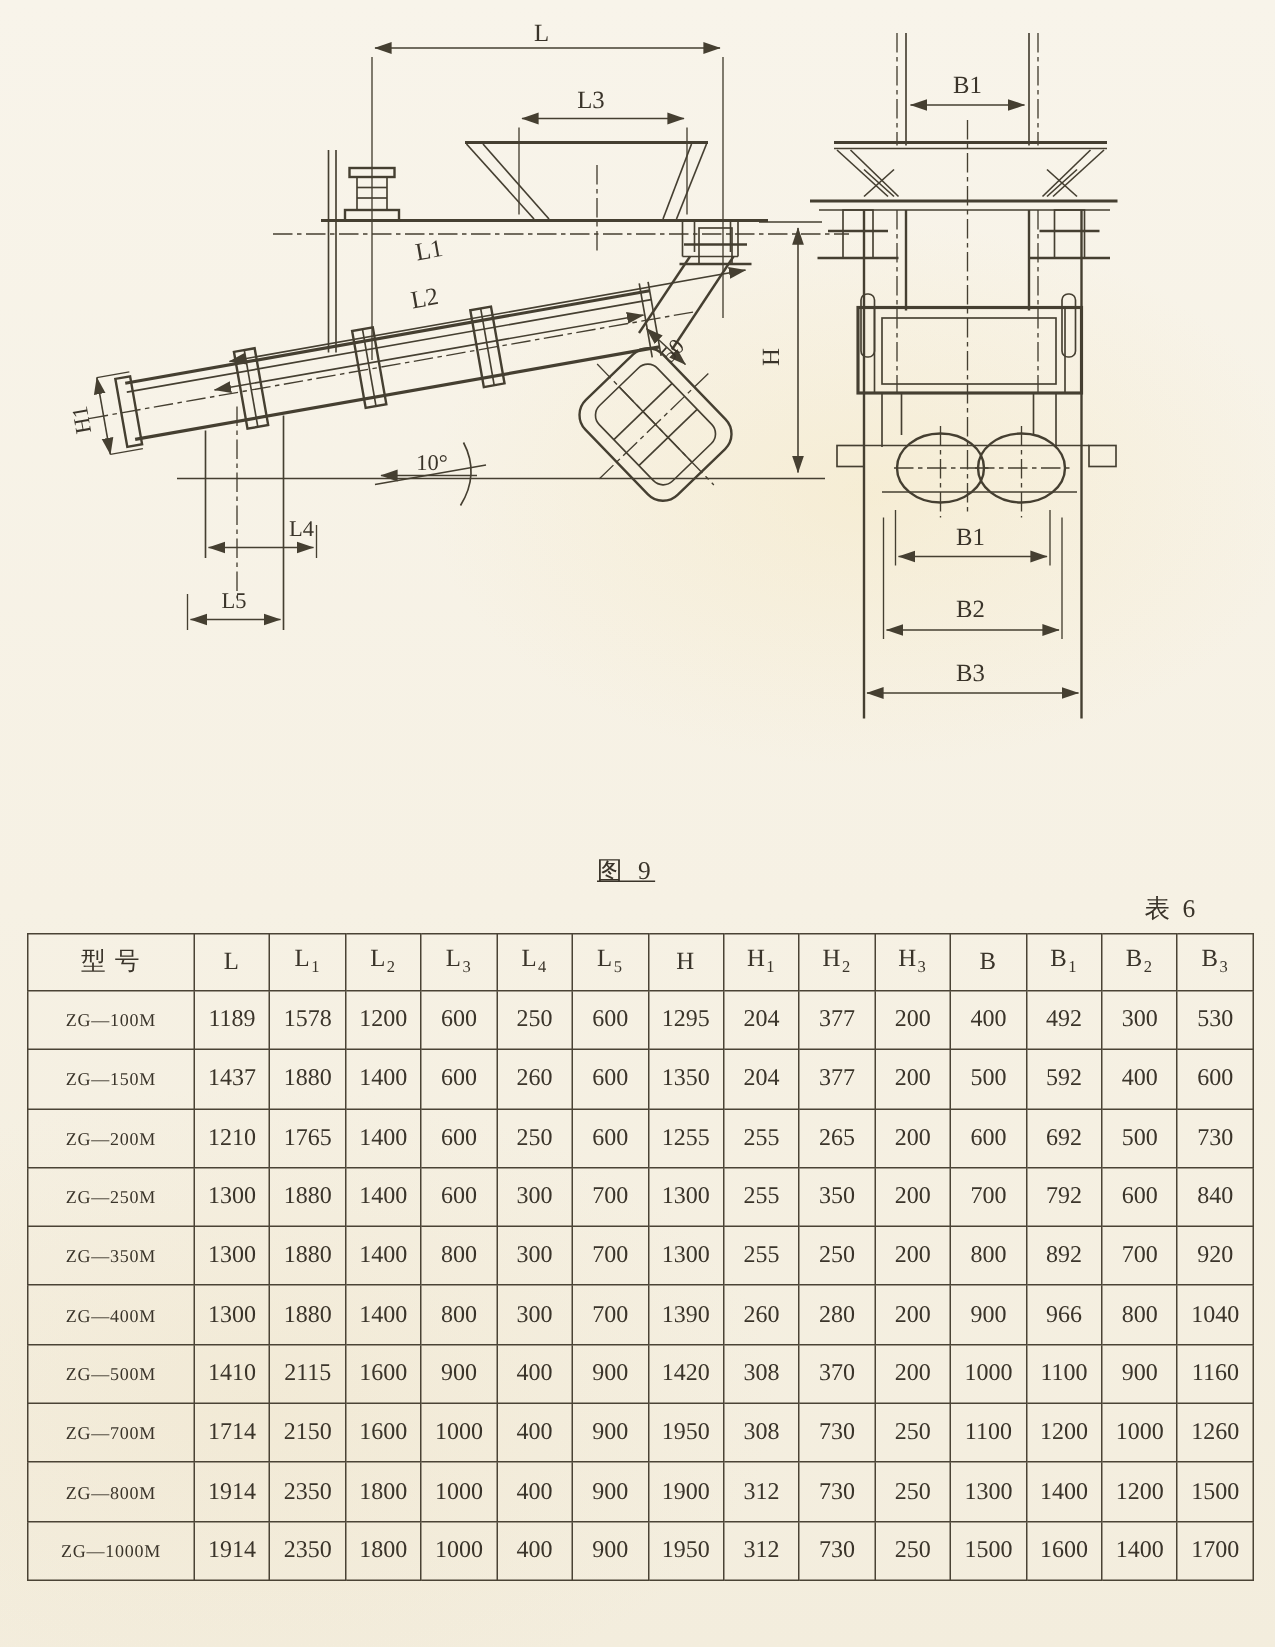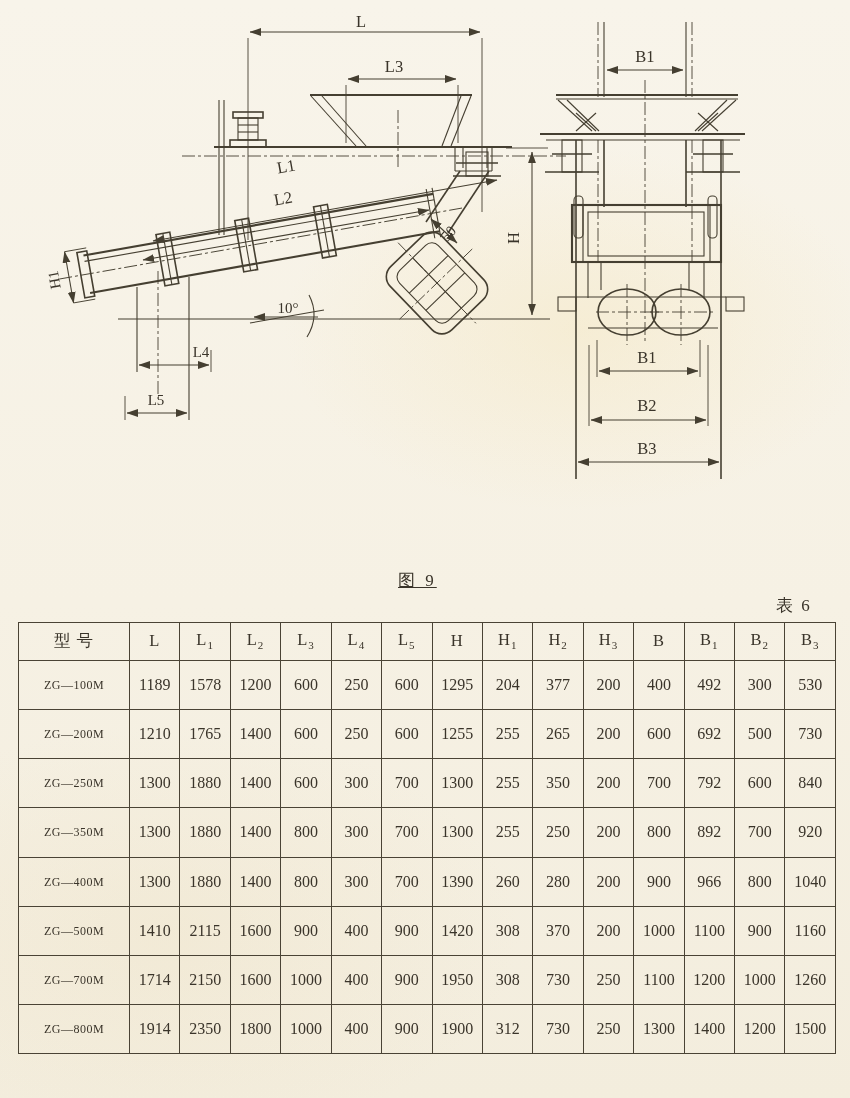--- a/index.html
+++ b/index.html
@@ -13,21 +13,21 @@
   }
   svg .s1{stroke:#453f31;stroke-width:1.1;fill:none}
   svg .s15{stroke:#453f31;stroke-width:1.6;fill:none}
   svg .s2{stroke:#453f31;stroke-width:2.1;fill:none}
   svg .thin{stroke:#453f31;stroke-width:0.9;fill:none}
   svg .cl{stroke:#453f31;stroke-width:0.9;fill:none;stroke-dasharray:13 3 3 3}
   svg .dim{stroke:#453f31;stroke-width:1.05;fill:none}
   svg text.dl{font-size:16.5px;fill:#3a342a;font-family:"Liberation Serif","DejaVu Serif",serif}
   svg text.dls{font-size:15px;fill:#3a342a;font-family:"Liberation Serif","DejaVu Serif",serif}
   .fig-caption{position:absolute;left:398px;top:569px;font-size:17px;letter-spacing:3px;text-decoration:underline;}
-  .tbl-caption{position:absolute;left:763px;top:594px;font-size:17px;letter-spacing:2px;margin-left:13px;}
+  .tbl-caption{position:absolute;left:763px;top:594px;font-size:17px;letter-spacing:2px;}
   table.spec{
     position:absolute;left:18px;top:622px;width:818px;height:432px;
     border-collapse:collapse;table-layout:fixed;
   }
   table.spec col.c-model{width:111px}
   table.spec th,table.spec td{
     border:1.7px solid #4a4335;text-align:center;vertical-align:middle;
     font-weight:normal;font-size:16px;padding:0;line-height:1;color:#3a342a;
   }
   table.spec thead tr{height:38px}
@@ -280,20 +280,37 @@
           <td>1295</td>
           <td>204</td>
           <td>377</td>
           <td>200</td>
           <td>400</td>
           <td>492</td>
           <td>300</td>
           <td>530</td>
         </tr>
         <tr>
+          <td>ZG—150M</td>
+          <td>1437</td>
+          <td>1880</td>
+          <td>1400</td>
+          <td>600</td>
+          <td>260</td>
+          <td>600</td>
+          <td>1350</td>
+          <td>204</td>
+          <td>377</td>
+          <td>200</td>
+          <td>500</td>
+          <td>592</td>
+          <td>400</td>
+          <td>600</td>
+        </tr>
+        <tr>
           <td>ZG—200M</td>
           <td>1210</td>
           <td>1765</td>
           <td>1400</td>
           <td>600</td>
           <td>250</td>
           <td>600</td>
           <td>1255</td>
           <td>255</td>
           <td>265</td>
@@ -398,16 +415,33 @@
           <td>900</td>
           <td>1900</td>
           <td>312</td>
           <td>730</td>
           <td>250</td>
           <td>1300</td>
           <td>1400</td>
           <td>1200</td>
           <td>1500</td>
         </tr>
+        <tr>
+          <td>ZG—1000M</td>
+          <td>1914</td>
+          <td>2350</td>
+          <td>1800</td>
+          <td>1000</td>
+          <td>400</td>
+          <td>900</td>
+          <td>1950</td>
+          <td>312</td>
+          <td>730</td>
+          <td>250</td>
+          <td>1500</td>
+          <td>1600</td>
+          <td>1400</td>
+          <td>1700</td>
+        </tr>
       </tbody>
   </table>
 
 </div>
 
 </body></html>

